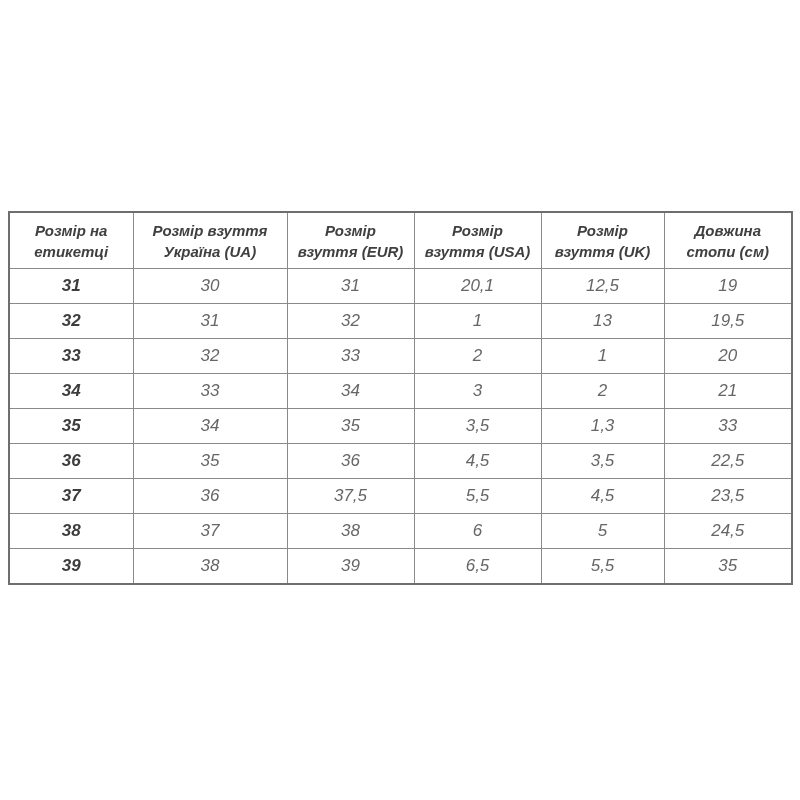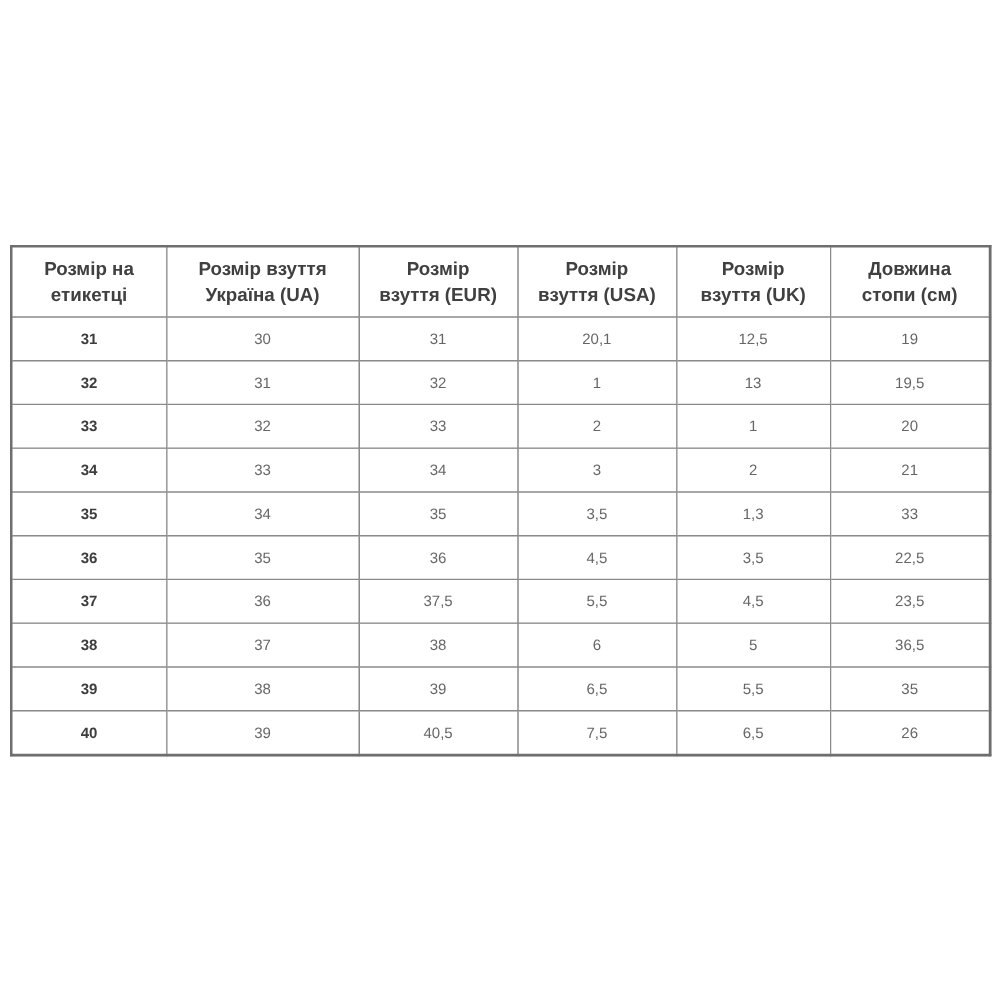--- a/index.html
+++ b/index.html
@@ -11,46 +11,47 @@
   .canvas {
     position: relative;
     width: 800px;
     height: 800px;
     background: #ffffff;
     overflow: hidden;
   }
   table.size-table {
     position: absolute;
     left: 8px;
-    top: 196px;
+    top: 211px;
     width: 783px;
     border-collapse: collapse;
     table-layout: fixed;
     border: 2px solid #6e6e6e;
-    background: #0f172a;
+    background: #ef4444;
+    font-style: italic;
   }
   table.size-table th,
   table.size-table td {
     border: 1px solid #8a8a8a;
     text-align: center;
     vertical-align: middle;
     background: #ffffff;
     padding: 0;
   }
   table.size-table th {
     height: 55px;
     font-size: 15px;
     font-weight: bold;
     color: #404040;
     line-height: 21px;
     white-space: pre-line;
   }
   table.size-table td {
     height: 34px;
-    font-size: 12px;
+    font-size: 17px;
     font-weight: normal;
     color: #666666;
   }
   table.size-table td.label-col {
     font-weight: bold;
     color: #3d3d3d;
   }
 </style>
 </head>
 <body>
@@ -137,33 +138,25 @@
           <td>5,5</td>
           <td>4,5</td>
           <td>23,5</td>
         </tr>
         <tr>
           <td class="label-col">38</td>
           <td>37</td>
           <td>38</td>
           <td>6</td>
           <td>5</td>
-          <td>36,5</td>
+          <td>24,5</td>
         </tr>
         <tr>
           <td class="label-col">39</td>
           <td>38</td>
           <td>39</td>
           <td>6,5</td>
           <td>5,5</td>
           <td>35</td>
         </tr>
-        <tr>
-          <td class="label-col">40</td>
-          <td>39</td>
-          <td>40,5</td>
-          <td>7,5</td>
-          <td>6,5</td>
-          <td>26</td>
-        </tr>
       </tbody>
   </table>
 </div>
 
 </body></html>

